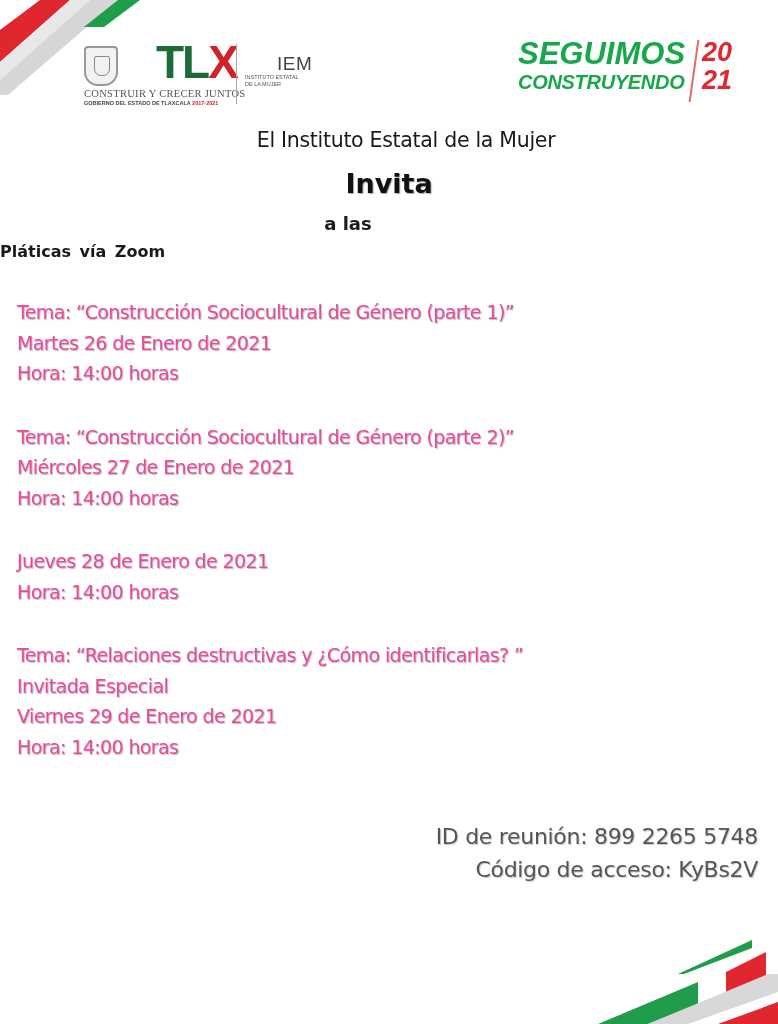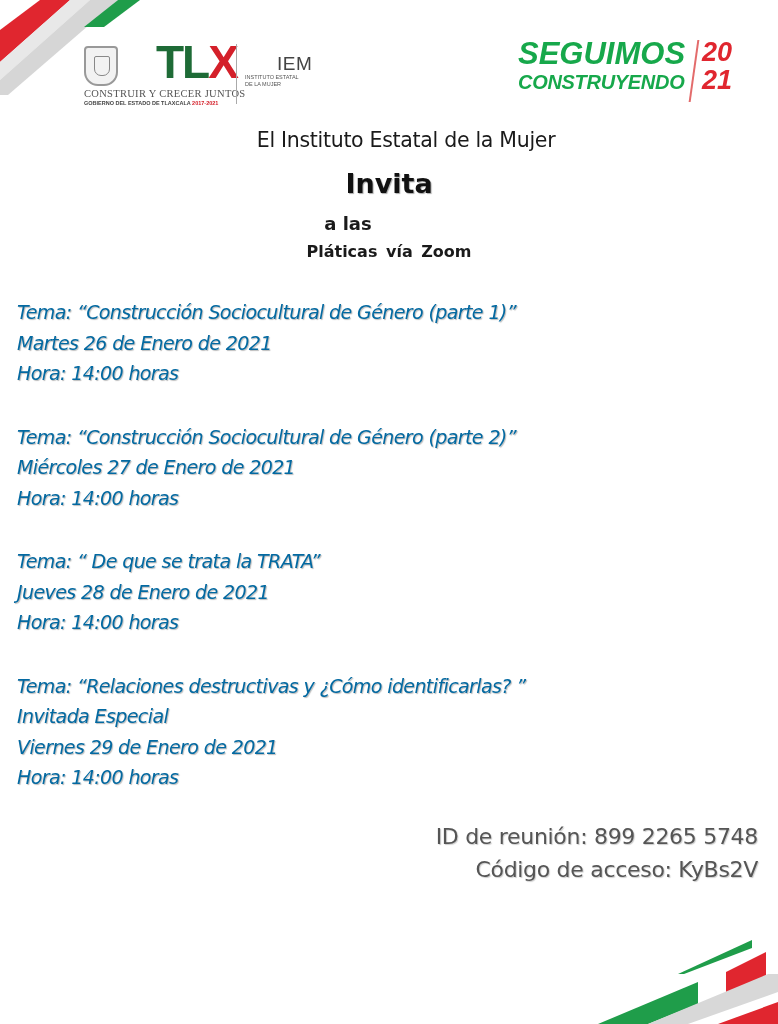--- a/index.html
+++ b/index.html
@@ -30,26 +30,26 @@
   .camp-main { position:absolute; left:0; top:0; font-family:"Liberation Sans", sans-serif; font-style:italic; font-weight:bold; color:#17a84b; }
   .camp-line1 { font-size:31px; line-height:32px; letter-spacing:0px; }
   .camp-line2 { font-size:20px; line-height:24px; letter-spacing:-0.3px; }
   .camp-div { position:absolute; left:175px; top:2px; width:2px; height:62px; background:#e36b6b; transform:skewX(-8deg); }
   .camp-year { position:absolute; left:184px; top:0; font-style:italic; font-weight:bold; color:#e0262f; font-size:27px; line-height:28px; }
 
   
   .org { position:absolute; left:17px; width:778px; top:128px; text-align:center; font-family:"DejaVu Sans", sans-serif; font-size:20.5px; color:#1a1a1a; letter-spacing:-0.3px; }
   .invita { position:absolute; left:0; width:778px; top:168px; text-align:center; font-family:"DejaVu Sans", sans-serif; font-weight:bold; font-size:27px; color:#111; text-shadow:1px 1px 1px #aaa; }
   .a-las { position:absolute; left:0; width:696px; top:213px; text-align:center; font-family:"DejaVu Sans", sans-serif; font-weight:bold; font-size:18px; color:#1a1a1a; }
-  .platicas { position:absolute; left:0; width:778px; top:242px; text-align:center; font-family:"DejaVu Sans", sans-serif; font-weight:bold; font-size:16px; color:#1a1a1a; word-spacing:3px; }
+  .platicas { position:absolute; left:0; width:778px; top:242px; text-align:left; font-family:"DejaVu Sans", sans-serif; font-weight:bold; font-size:16px; color:#1a1a1a; word-spacing:3px; }
 
   
   .sessions { position:absolute; left:17px; top:297px; }
   .session { margin-bottom:33px; }
-  .line { font-family:"DejaVu Sans", sans-serif; font-style:italic; font-size:19px; line-height:30.5px; color:#0369a1; white-space:nowrap; letter-spacing:-0.6px; text-shadow:1px 1px 1px #bbb; }
+  .line { font-family:"DejaVu Sans", sans-serif; font-size:19px; line-height:30.5px; color:#ec4899; white-space:nowrap; letter-spacing:-0.6px; text-shadow:1px 1px 1px #bbb; }
 
   
   .meeting { position:absolute; right:20px; top:820px; text-align:right; font-family:"DejaVu Sans", sans-serif; color:#555; font-size:22px; line-height:33px; text-shadow:1px 1px 1px #ccc; letter-spacing:-0.3px; }
 </style>
 </head>
 <body>
 
 <svg class="stripes-tl" viewBox="0 0 150 95">
   <polygon points="0,30 40,0 70,0 0,62" fill="#e0262f"></polygon>
   <polygon points="0,62 70,0 90,0 0,80" fill="#e8e8e8"></polygon>
@@ -94,21 +94,20 @@
     <div class="line">Tema: “Construcción Sociocultural de Género (parte 1)”</div>
     <div class="line">Martes 26 de Enero de 2021</div>
     <div class="line">Hora: 14:00 horas</div>
   </div>
   <div class="session">
     <div class="line">Tema: “Construcción Sociocultural de Género (parte 2)”</div>
     <div class="line">Miércoles 27 de Enero de 2021</div>
     <div class="line">Hora: 14:00 horas</div>
   </div>
   <div class="session">
-    <div class="line">Tema: “ De que se trata la TRATA”</div>
     <div class="line">Jueves 28 de Enero de 2021</div>
     <div class="line">Hora: 14:00 horas</div>
   </div>
   <div class="session">
     <div class="line">Tema: “Relaciones destructivas y ¿Cómo identificarlas? ”</div>
     <div class="line">Invitada Especial</div>
     <div class="line">Viernes 29 de Enero de 2021</div>
     <div class="line">Hora: 14:00 horas</div>
   </div>
 </div>

